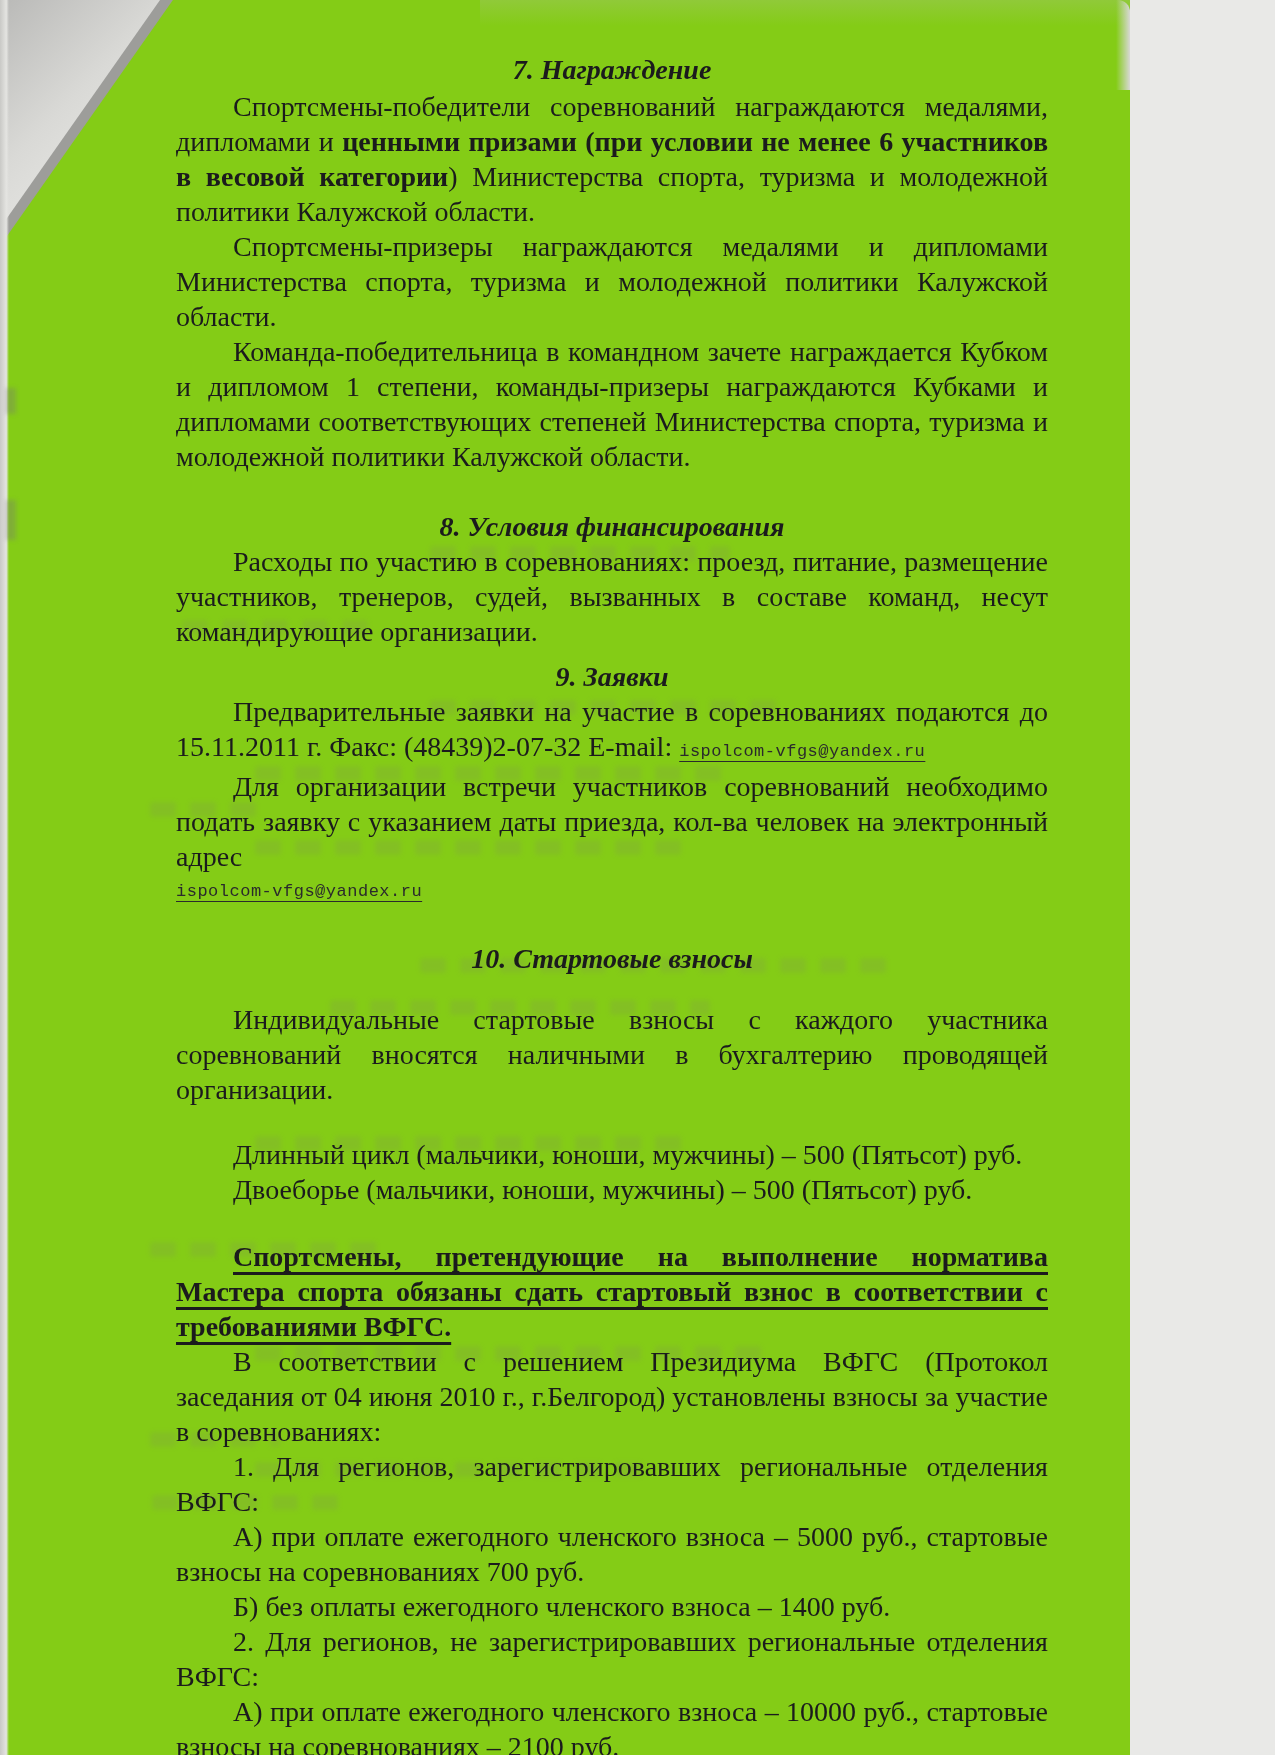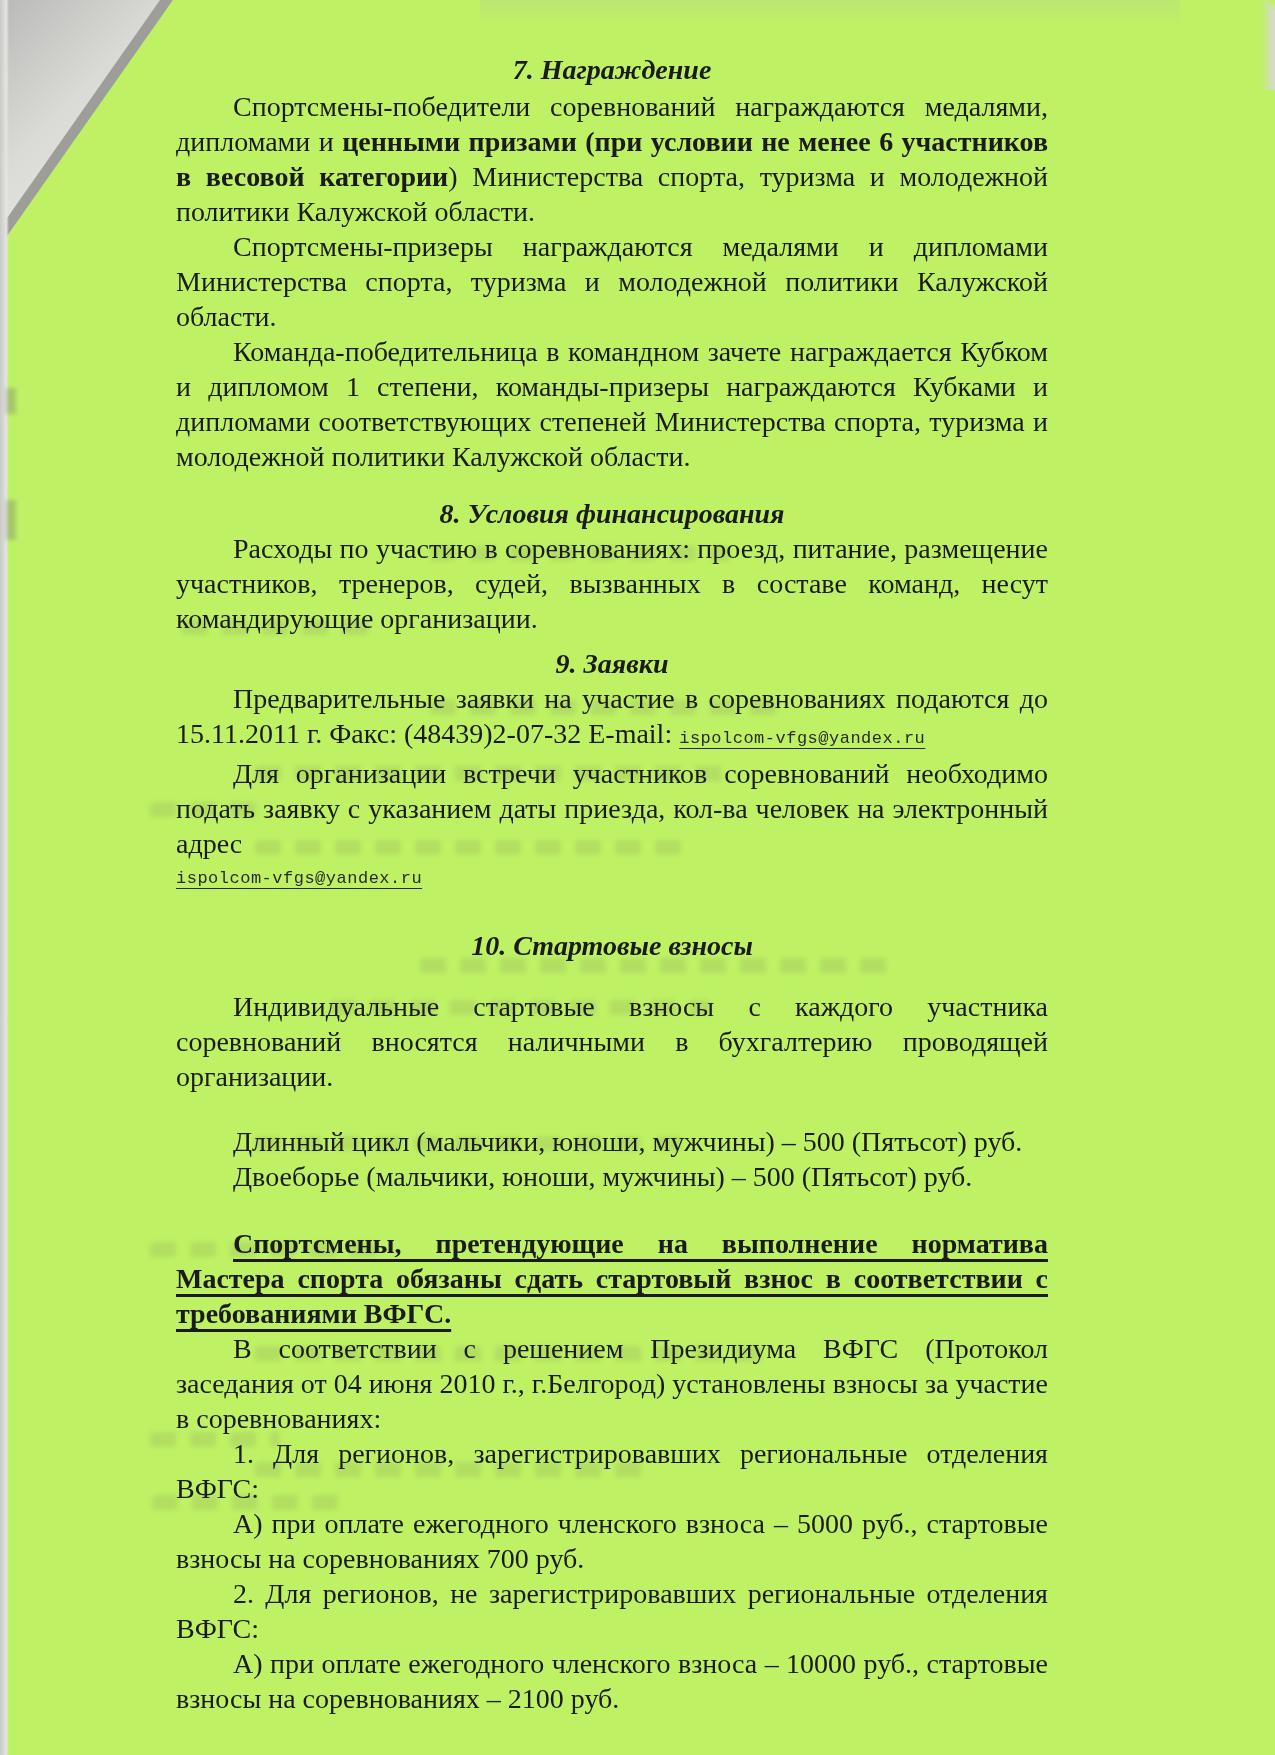--- a/index.html
+++ b/index.html
@@ -1,19 +1,19 @@
 <!DOCTYPE html>
 <html><head>
 <meta charset="utf-8">
 <style>
   html,body{margin:0;padding:0;background:#e9e9e7;}
   .page{
     position:relative;
-    width:1275px;height:1755px;
-    background:#bef264;
+    width:1130px;height:1755px;
+    background:#84cc16;
     overflow:hidden;
     font-family:"Liberation Serif", serif;
     color:#1b1b1d;
   }
   
   .edge-strip-left{
     position:absolute;left:0;top:0;width:9px;height:1755px;
     background:linear-gradient(90deg,#c9c9c6,#e4e4e1 70%,rgba(255,255,255,0));
   }
   .fold-corner{
@@ -66,21 +66,21 @@
   .email-block{display:block;text-indent:0;}
   .fee{padding-left:57px;margin:0;font-family:Liberation Serif, serif;}
   .master{
     text-align:justify;text-indent:57px;margin:0;font-weight:700;
   }
   .master .u{
     text-decoration:underline;
     text-decoration-thickness:2.5px;
     text-underline-offset:6px;
   }
-  .mt-sec8{margin-top:22px;}
+  .mt-sec8{margin-top:35px;}
   .mt-sec9{margin-top:10px;}
   .mt-sec10{margin-top:32px;}
   .mt-p10{margin-top:26px;}
   .mt-fees{margin-top:30px;}
   .mt-master{margin-top:32px;}
   .mt-h7{margin-top:0;}
   .mt-p1{margin-top:2px;}
 </style>
 </head>
 <body>
@@ -132,19 +132,20 @@
       <p class="fee">Двоеборье (мальчики, юноши, мужчины) – 500 (Пятьсот) руб.</p>
     </div>
 
     <p class="master mt-master"><span class="u">Спортсмены, претендующие на выполнение норматива Мастера спорта обязаны сдать стартовый взнос в соответствии с требованиями ВФГС.</span></p>
 
     <p class="p">В соответствии с решением Президиума ВФГС (Протокол заседания от 04 июня 2010 г., г.Белгород) установлены взносы за участие в соревнованиях:</p>
 
     <div>
       <p class="p">1. Для регионов, зарегистрировавших региональные отделения ВФГС:</p>
       <p class="p">А) при оплате ежегодного членского взноса – 5000 руб., стартовые взносы на соревнованиях 700 руб.</p>
+      <p class="p">Б) без оплаты ежегодного членского взноса – 1400 руб.</p>
       <p class="p">2. Для регионов, не зарегистрировавших региональные отделения ВФГС:</p>
       <p class="p">А) при оплате ежегодного членского взноса – 10000 руб., стартовые взносы на соревнованиях – 2100 руб.</p>
 
     </div>
 
   </div>
 </div>
 
 </body></html>

